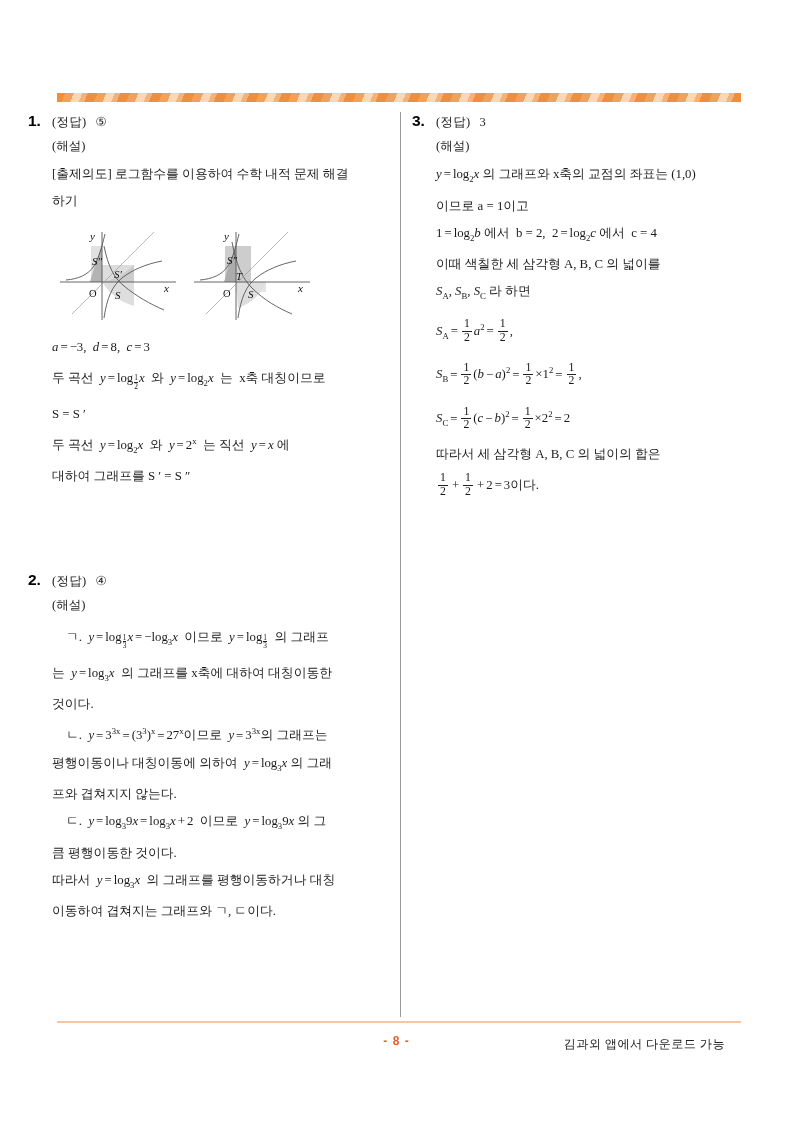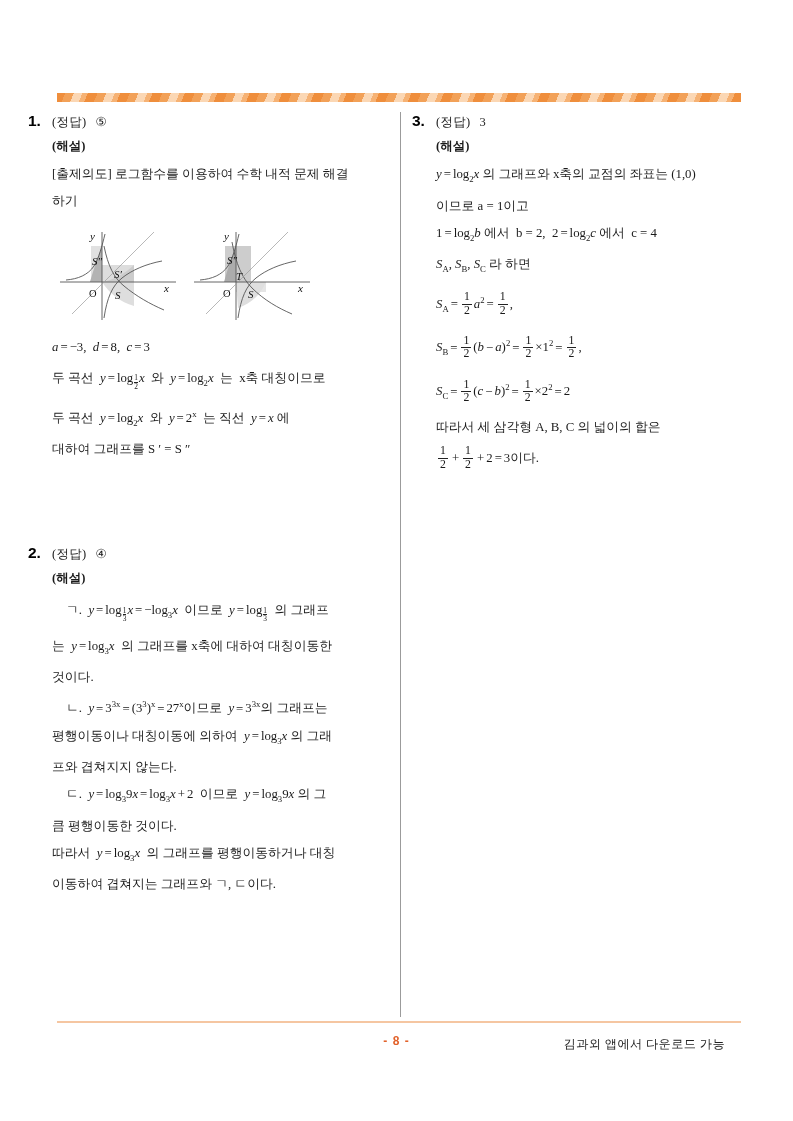--- a/index.html
+++ b/index.html
@@ -74,21 +74,21 @@
   .prob-answer {
     font-size: 12.5px;
     letter-spacing: 0.3px;
     text-align: right;
   }
   .prob-answer .ans-val { margin-left: 9px; }
 
   .body { padding-left: 24px; }
   .label-line {
     font-size: 12.5px;
-    font-weight: bold;
+    font-weight: normal;
     margin-bottom: 6px;
   }
   .line {
     font-size: 12.8px;
     line-height: 26px;
     margin-bottom: 1px;
     white-space: nowrap;
   }
   .line.wrap { white-space: normal; }
   .line.tall { line-height: 34px; }
@@ -281,20 +281,21 @@
 
         <div class="line tall">
           <span>두 곡선</span>&nbsp;
           <span class="mi">y</span><span class="op">=</span>log<span class="subfrac"><span class="num">1</span><span class="den">2</span></span><span class="mi">x</span>&nbsp;
           <span>와</span>&nbsp;
           <span class="mi">y</span><span class="op">=</span>log<sub class="s">2</sub><span class="mi">x</span>&nbsp;
           <span>는</span>&nbsp;
           <span>x축  대칭이므로</span>
         </div>
 
+        <div class="line">S = S ′</div>
 
         <div class="line">
           <span>두 곡선</span>&nbsp;
           <span class="mi">y</span><span class="op">=</span>log<sub class="s">2</sub><span class="mi">x</span>&nbsp;
           <span>와</span>&nbsp;
           <span class="mi">y</span><span class="op">=</span><span class="mn">2</span><sup class="s sup-i">x</sup>&nbsp;
           <span>는 직선</span>&nbsp;
           <span class="mi">y</span><span class="op">=</span><span class="mi">x</span>
           <span>에</span>
         </div>
@@ -376,20 +377,21 @@
         </div>
         <div class="line">이므로  a = 1이고</div>
 
         <div class="line">
           <span class="mn">1</span><span class="op">=</span>log<sub class="s">2</sub><span class="mi">b</span>&nbsp;<span>에서</span>&nbsp;
           <span>b = 2,</span>&nbsp;
           <span class="mn">2</span><span class="op">=</span>log<sub class="s">2</sub><span class="mi">c</span>&nbsp;<span>에서</span>&nbsp;
           <span>c = 4</span>
         </div>
 
+        <div class="line">이때  색칠한  세  삼각형   A, B, C 의   넓이를</div>
 
         <div class="line">
           <span class="mi">S</span><sub class="s sup-i">A</sub>,&nbsp;<span class="mi">S</span><sub class="s sup-i">B</sub>,&nbsp;<span class="mi">S</span><sub class="s sup-i">C</sub>
           <span>라 하면</span>
         </div>
 
         <div class="line tall">
           <span class="mi">S</span><sub class="s sup-i">A</sub><span class="op">=</span><span class="frac"><span class="num">1</span><span class="den">2</span></span><span class="mi">a</span><sup class="s">2</sup><span class="op">=</span><span class="frac"><span class="num">1</span><span class="den">2</span></span>,
         </div>
 

